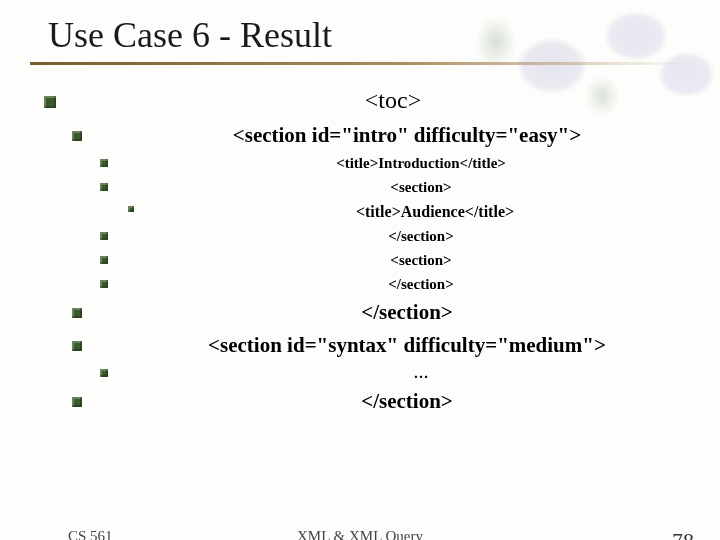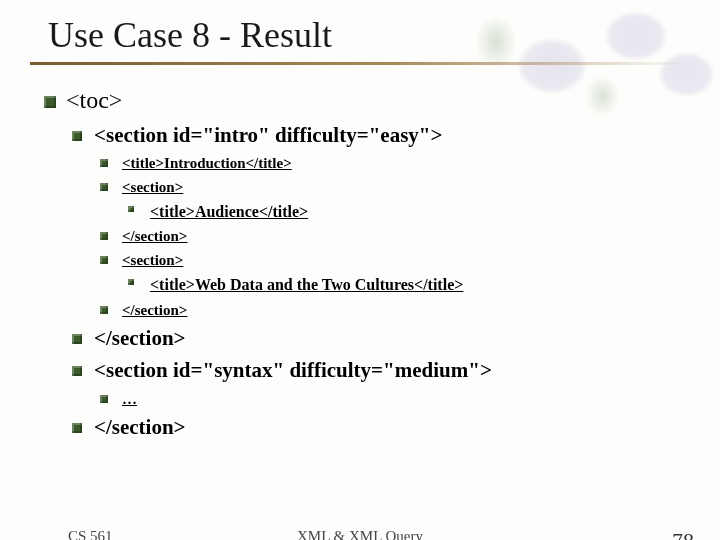--- a/index.html
+++ b/index.html
@@ -33,35 +33,35 @@
     margin-left: 30px;
     width: 660px;
     height: 3px;
     background: linear-gradient(to right, #7b5a2e 0%, #a9895a 55%, rgba(169,137,90,0) 100%);
   }
   .content {
     padding: 16px 0 0 38px;
     font-size: 15px;
     line-height: 1.4;
   }
-  ul { list-style: none; }
+  ul { list-style: none; text-align: center; }
   li { position: relative; padding-left: 28px; margin: 3px 0; }
   .b::before {
     content: "";
     position: absolute;
     left: 6px;
     width: 9px; height: 9px;
     background: #3a5a2a;
     box-shadow: inset -2px -2px 0 rgba(0,0,0,0.25), inset 2px 2px 0 rgba(255,255,255,0.25);
   }
   .l1 { font-size: 24px; }
   .l1.b::before { top: 12px; width: 12px; height: 12px; }
   .l2 { font-size: 21px; }
   .l2.b::before { top: 10px; width: 10px; height: 10px; }
-  .l3 { font-size: 15px; text-decoration: underline; }
+  .l3 { font-size: 15px; }
   .l3.b::before { top: 6px; width: 8px; height: 8px; }
   .l4 { font-size: 16px; }
   .l4.b::before { top: 5px; width: 6px; height: 6px; }
   .bold { font-weight: bold; }
   .footer {
     position: absolute;
     bottom: 12px;
     left: 0;
     width: 100%;
     font-size: 15px;
@@ -71,44 +71,41 @@
   .foot-center { position: absolute; left: 50%; transform: translateX(-50%); }
   .foot-right { position: absolute; right: 26px; font-size: 22px; color: #333; }
 </style>
 </head>
 <body>
 
 <div class="bg-flowers"></div>
 
 <div class="slide">
 
-  <h1 class="title">Use Case 8 - Result</h1>
+  <h1 class="title">Use Case 6 - Result</h1>
   <div class="underline"></div>
 
   <div class="content">
     <ul>
       <li class="b l1">
         <span>&lt;toc&gt;</span>
         <ul>
           <li class="b l2 bold">
             <span>&lt;section id="intro" difficulty="easy"&gt;</span>
             <ul>
               <li class="b l3 bold"><span>&lt;title&gt;Introduction&lt;/title&gt;</span></li>
               <li class="b l3 bold">
                 <span>&lt;section&gt;</span>
                 <ul>
                   <li class="b l4"><span>&lt;title&gt;Audience&lt;/title&gt;</span></li>
                 </ul>
               </li>
               <li class="b l3"><span>&lt;/section&gt;</span></li>
               <li class="b l3">
                 <span>&lt;section&gt;</span>
-                <ul>
-                  <li class="b l4"><span>&lt;title&gt;Web Data and the Two Cultures&lt;/title&gt;</span></li>
-                </ul>
               </li>
               <li class="b l3"><span>&lt;/section&gt;</span></li>
             </ul>
           </li>
           <li class="b l2 bold"><span>&lt;/section&gt;</span></li>
           <li class="b l2 bold">
             <span>&lt;section id="syntax" difficulty="medium"&gt;</span>
             <ul>
               <li class="b l3 bold"><span>…</span></li>
             </ul>

